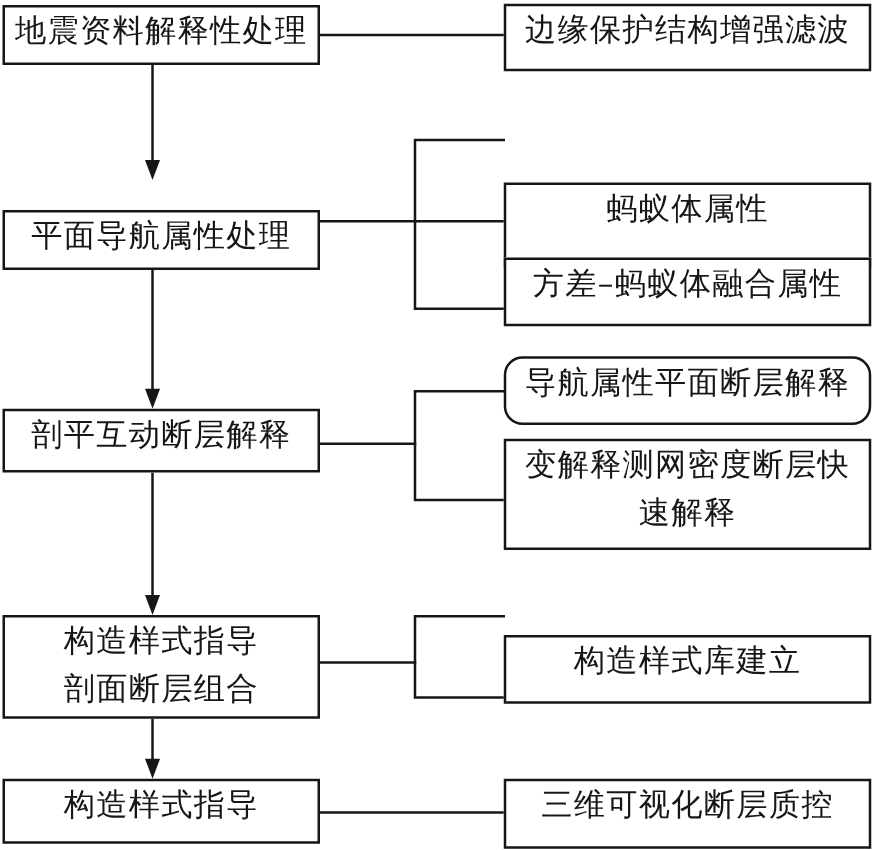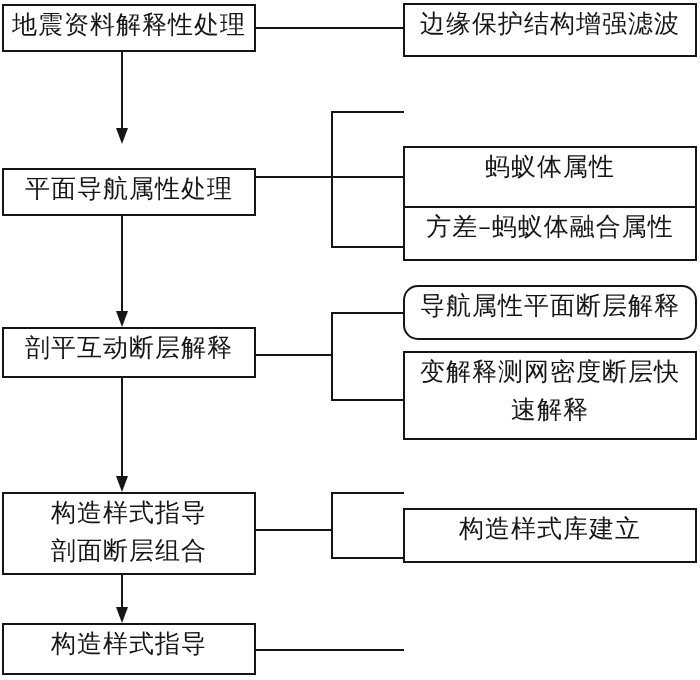--- a/index.html
+++ b/index.html
@@ -96,14 +96,17 @@
   <div class="box box-right" style="top:285px; height:55px;border-radius:15px;">
     <span>导航属性平面断层解释</span>
   </div>
   <div class="box box-right" style="top:351px; height:89px;">
     <span>变解释测网密度断层快
 速解释</span>
   </div>
   <div class="box box-right" style="top:508px; height:55px;">
     <span>构造样式库建立</span>
   </div>
+  <div class="box box-right" style="top:623px; height:56px;">
+    <span>三维可视化断层质控</span>
+  </div>
 
 </div>
 
 </body></html>

